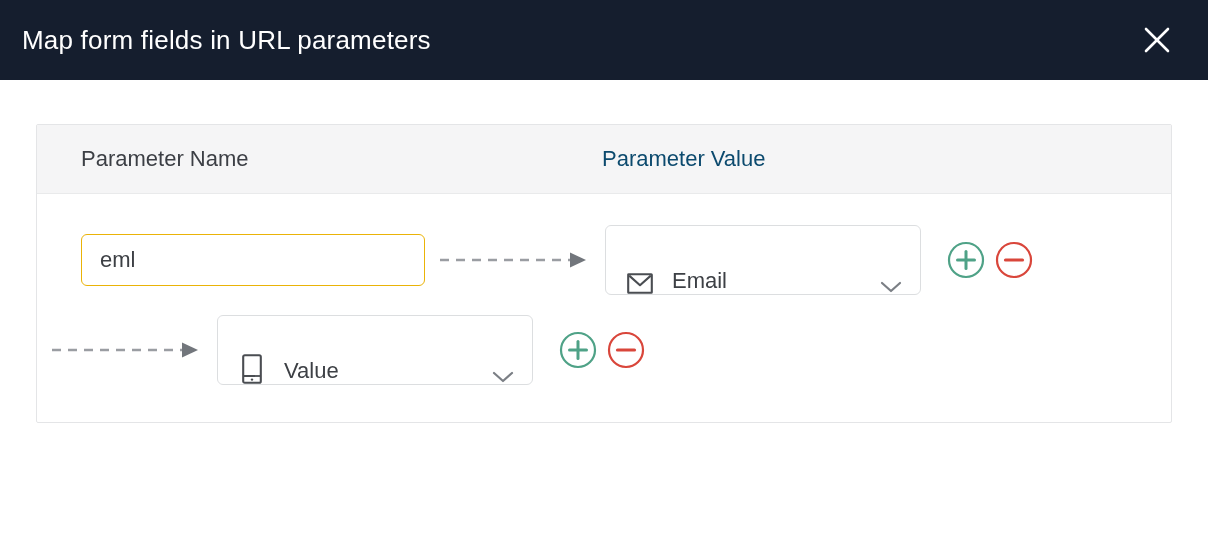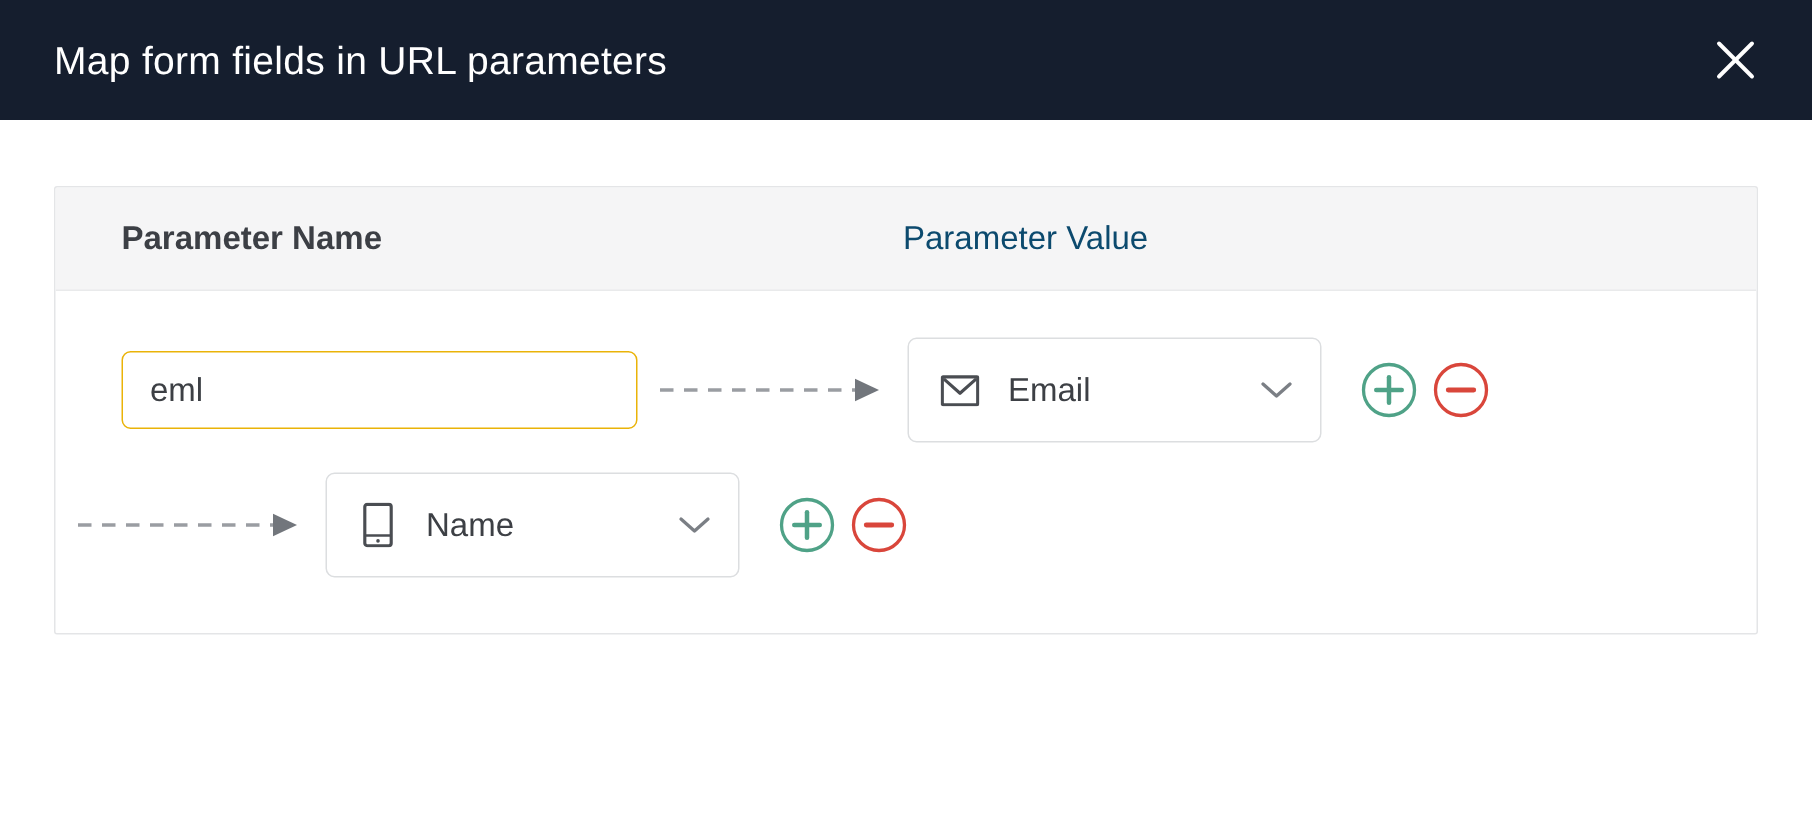--- a/index.html
+++ b/index.html
@@ -14,21 +14,21 @@
     overflow: hidden;
   }
 
   
   .modal-header {
     height: 80px;
     background: #151e2e;
     display: flex;
     align-items: center;
     justify-content: space-between;
-    padding: 0 28px 0 36px;
+    padding: 0 28px 0 22px;
     box-sizing: border-box;
   }
   .modal-title {
     color: #ffffff;
     font-size: 26px;
     font-weight: 400;
     letter-spacing: 0.2px;
     white-space: nowrap;
   }
   .close-btn {
@@ -62,21 +62,21 @@
     display: flex;
     align-items: center;
     box-sizing: border-box;
   }
   .col-name-head {
     width: 565px;
     padding-left: 44px;
     box-sizing: border-box;
     font-size: 22px;
     color: #3c3f45;
-    font-weight: 700;
+    font-weight: 400;
   }
   .col-value-head {
     font-size: 22px;
     color: #0c4a6e;
     font-weight: 400;
   }
 
   .panel-rows {
     padding: 28px 0 34px 0;
   }
@@ -104,28 +104,28 @@
   }
 
   .connector {
     width: 180px;
     display: flex;
     align-items: center;
     justify-content: center;
   }
 
   .value-select {
-    width: 276px;
+    width: 316px;
     height: 70px;
     box-sizing: border-box;
     border: 1px solid #dcdee0;
     border-radius: 6px;
     background: #ffffff;
     display: flex;
-    align-items: center;
+    align-items: flex-end;
     padding: 0 18px 0 20px;
     cursor: pointer;
   }
   .value-icon {
     width: 28px;
     display: flex;
     align-items: center;
     justify-content: center;
     flex: 0 0 auto;
   }
@@ -235,21 +235,21 @@
         </div>
 
         <div class="value-select">
           <span class="value-icon">
             <svg width="20" height="30" viewBox="0 0 20 30">
               <rect x="1.2" y="1.2" width="17.6" height="27.6" rx="1.6" fill="none" stroke="#4a4d52" stroke-width="2.1"></rect>
               <line x1="1.2" y1="22" x2="18.8" y2="22" stroke="#4a4d52" stroke-width="1.8"></line>
               <circle cx="10" cy="25.6" r="1.2" fill="#4a4d52"></circle>
             </svg>
           </span>
-          <span class="value-label">Name</span>
+          <span class="value-label">Value</span>
           <span class="chevron">
             <svg width="22" height="14" viewBox="0 0 22 14">
               <polyline points="2,3 11,11 20,3" fill="none" stroke="#7b7f85" stroke-width="2.2" stroke-linecap="round" stroke-linejoin="round"></polyline>
             </svg>
           </span>
         </div>
 
         <div class="row-actions">
           <button class="circle-btn">
             <svg width="38" height="38" viewBox="0 0 38 38">

